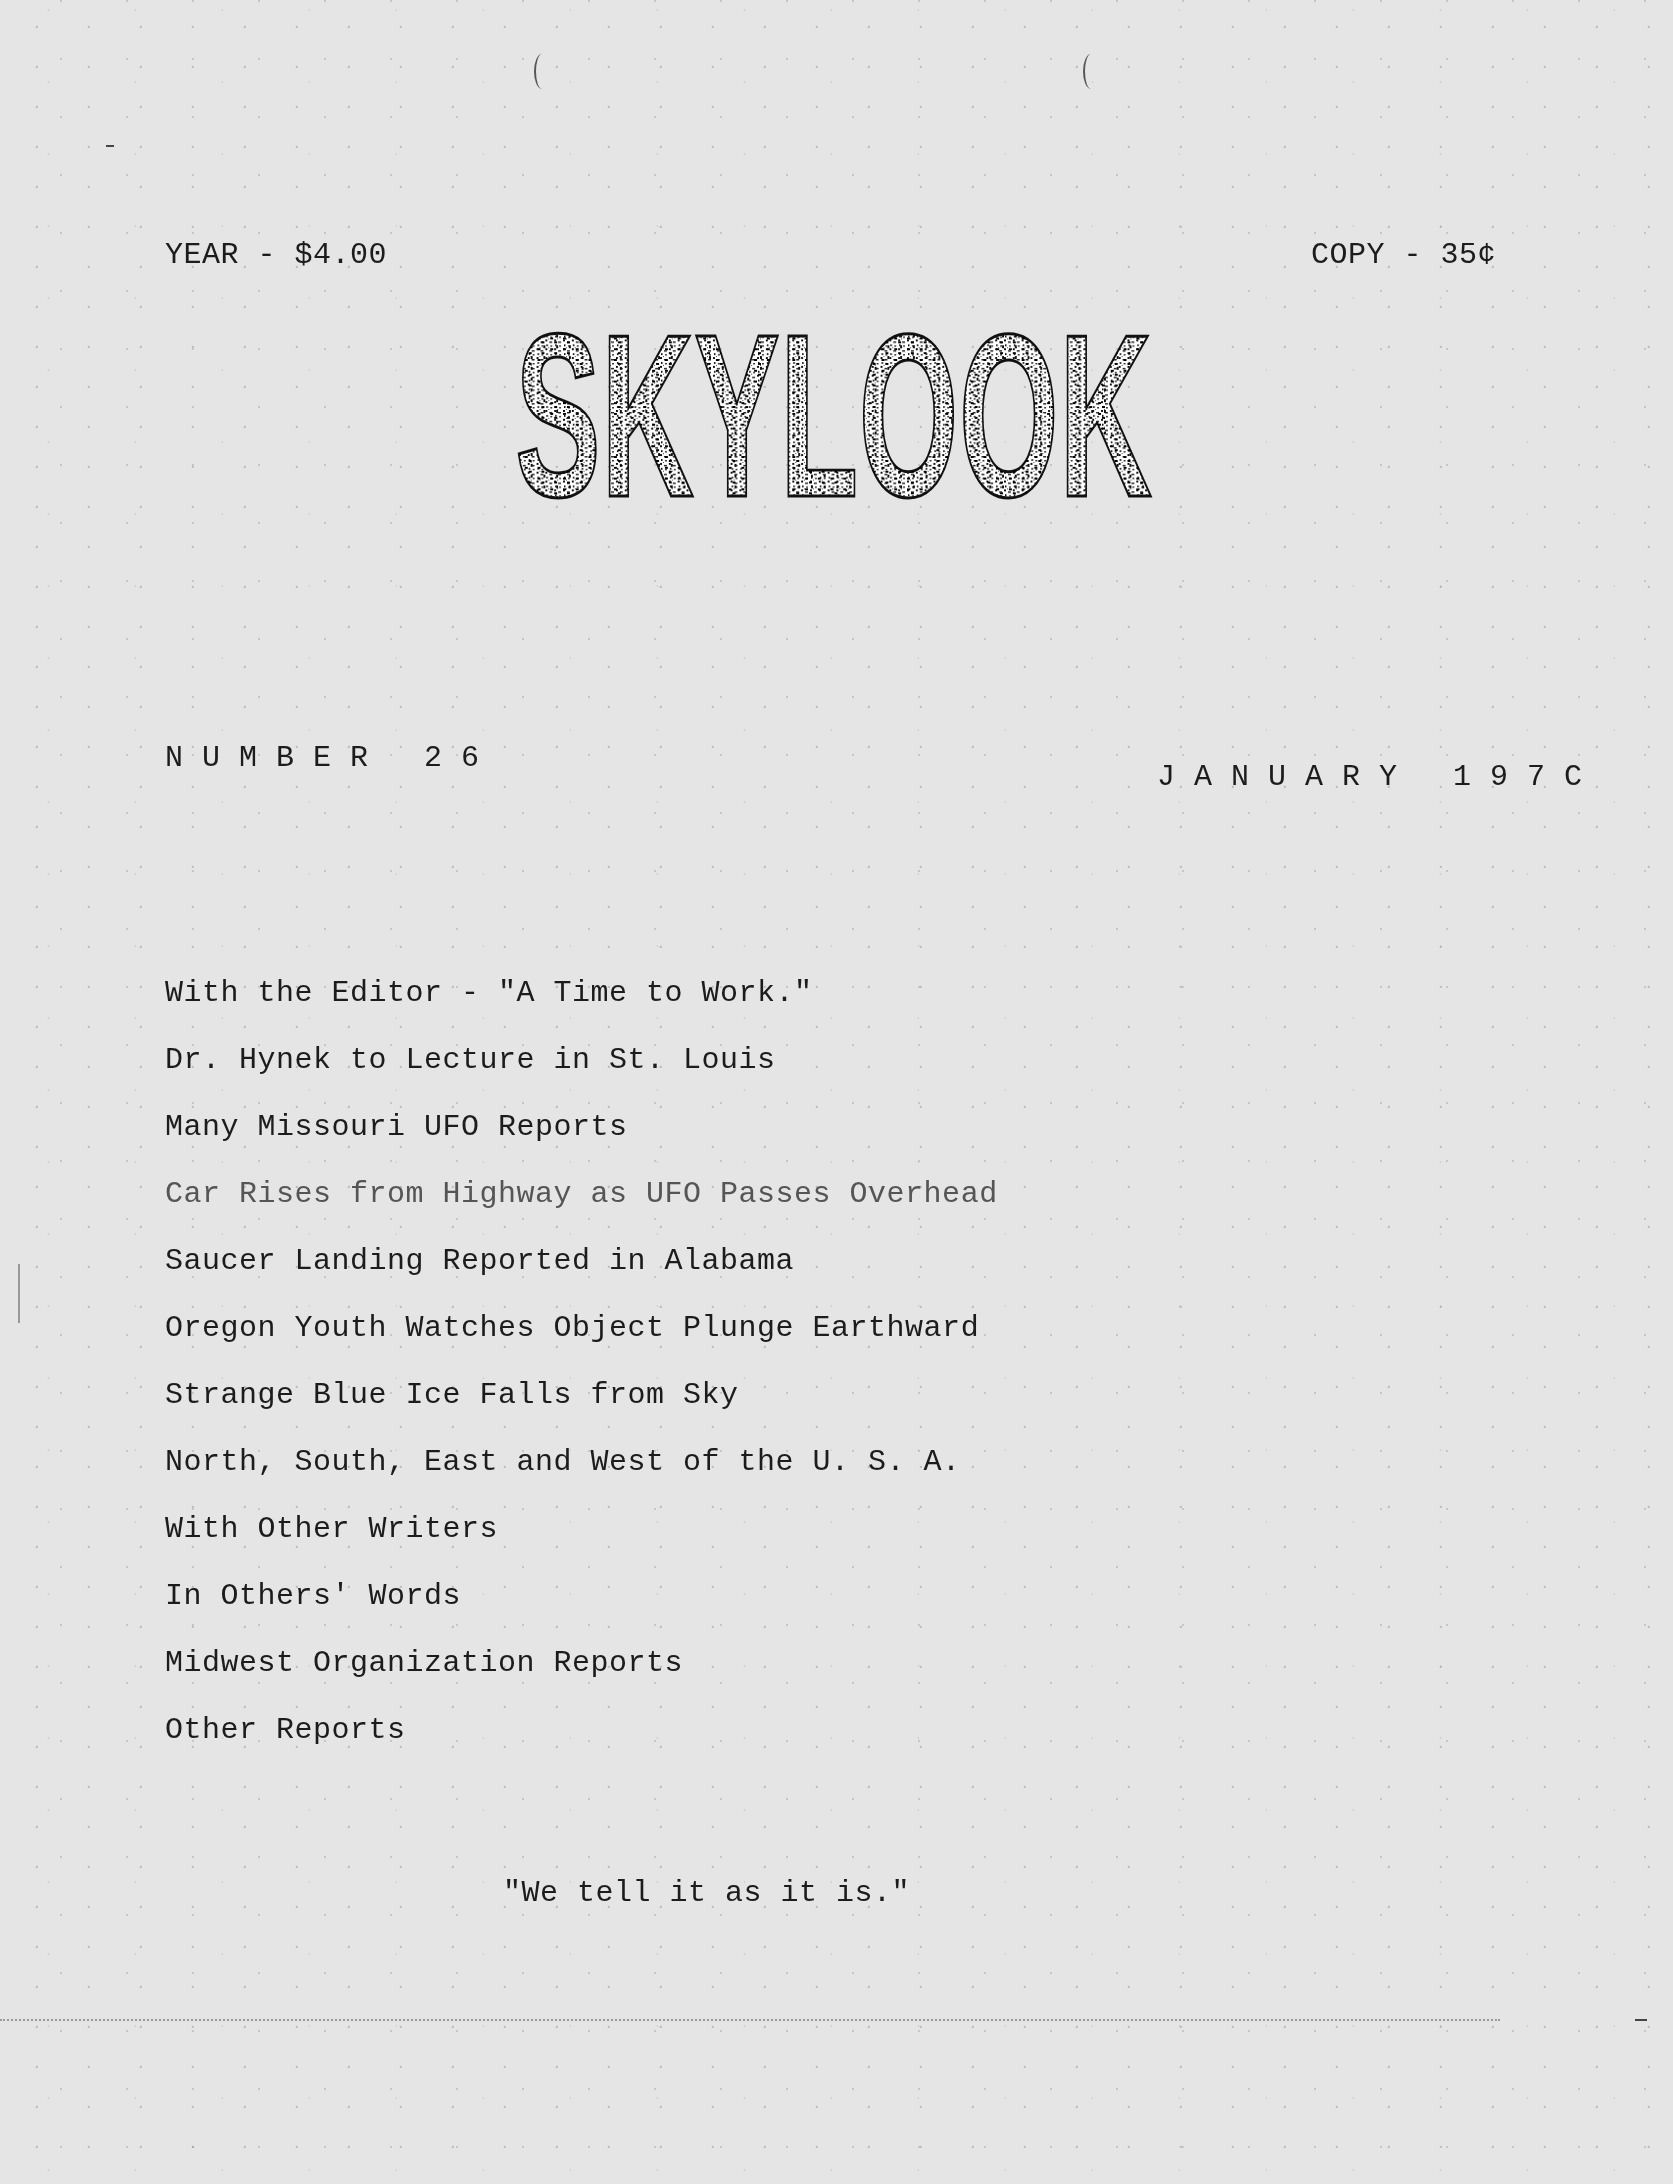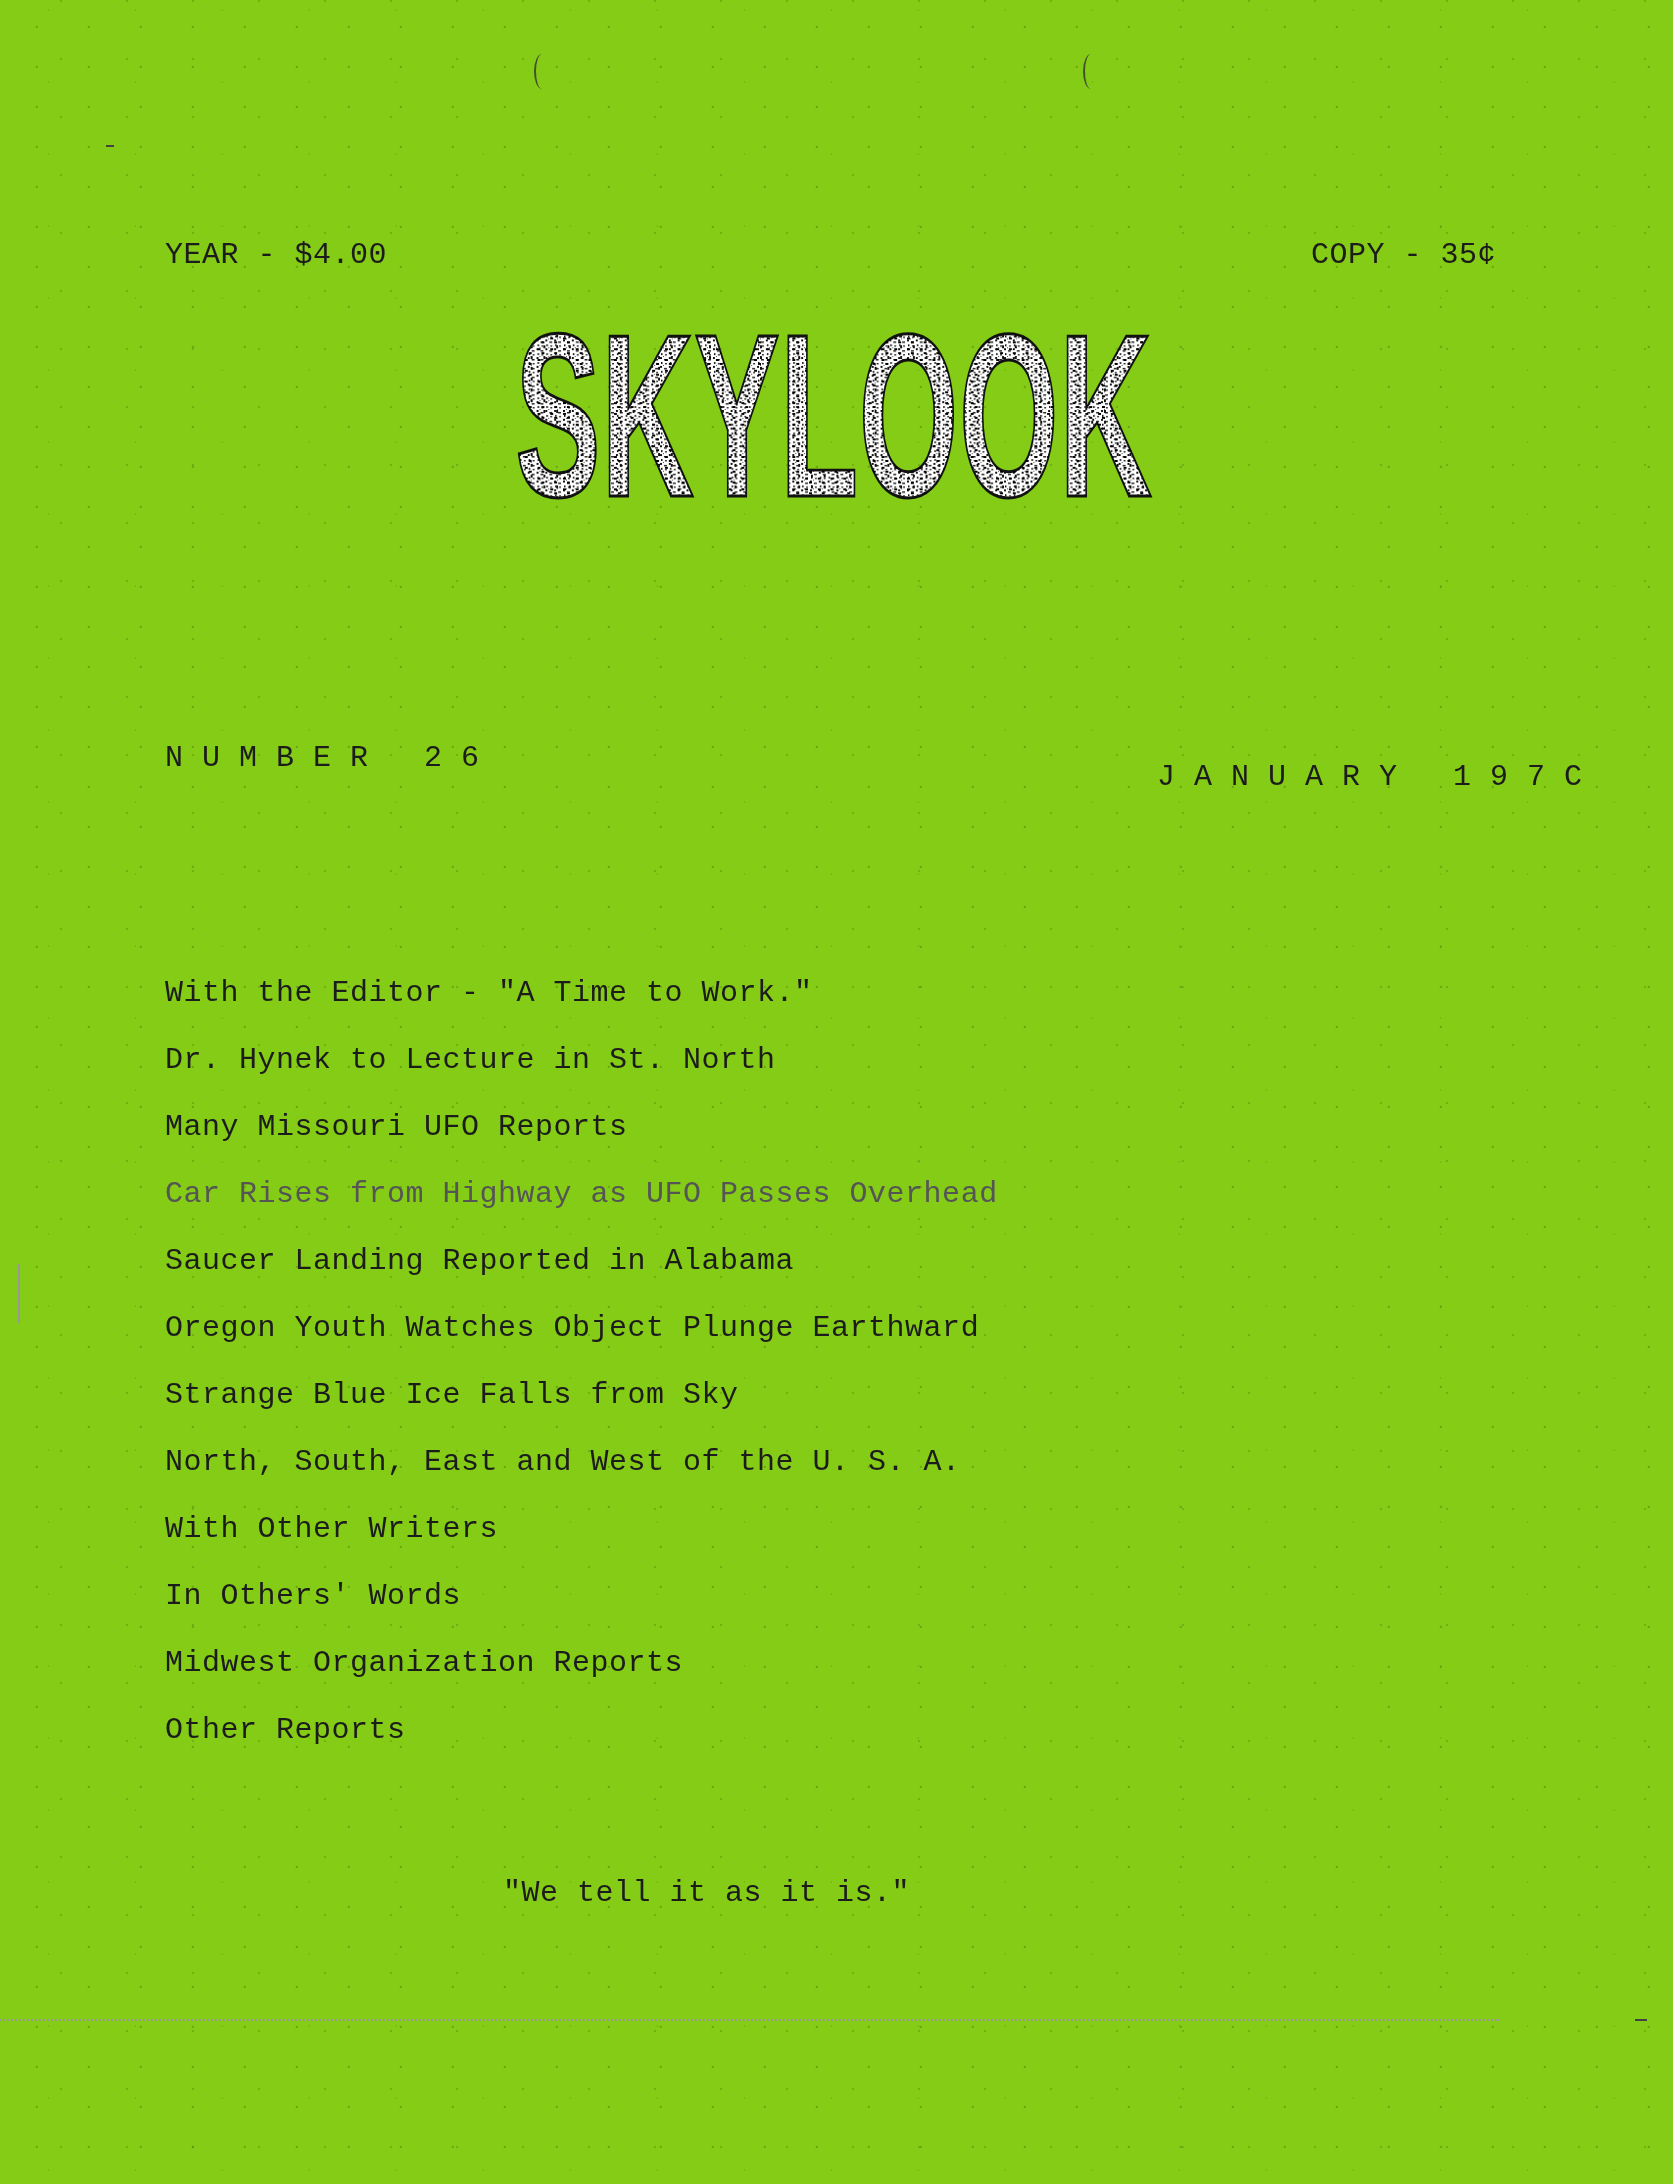--- a/index.html
+++ b/index.html
@@ -13,21 +13,21 @@
       position: relative;
       overflow: hidden;
       font-family: "Liberation Mono", "DejaVu Sans Mono", monospace;
       color: #1a1a1a;
     }
     .page {
       position: absolute;
       left: 0; top: 0;
       width: 1673px;
       height: 2185px;
-      background: #84cc16;
+      background: #e5e5e5;
     }
     
     .speckle {
       position: absolute;
       inset: 0;
       pointer-events: none;
       background-image:
         radial-gradient(circle, rgba(0,0,0,0.35) 0.8px, transparent 1.2px),
         radial-gradient(circle, rgba(0,0,0,0.25) 0.7px, transparent 1.1px),
         radial-gradient(circle, rgba(0,0,0,0.2) 0.6px, transparent 1px);
@@ -137,21 +137,21 @@
         <text x="331" y="188" textLength="650" lengthAdjust="spacingAndGlyphs" fill="url(#speck2)" stroke="none">SKYLOOK</text>
       </g>
     </svg>
   </div>
 
   <div class="typed" style="left:165px; top:741px;">N U M B E R   2 6</div>
   <div class="typed" style="left:1133px; top:760px;margin-left:24px;">J A N U A R Y   1 9 7 C</div>
 
   <ul class="toc">
     <li>With the Editor - "A Time to Work."</li>
-    <li>Dr. Hynek to Lecture in St. North</li>
+    <li>Dr. Hynek to Lecture in St. Louis</li>
     <li>Many Missouri UFO Reports</li>
     <li class="faded">Car Rises from Highway as UFO Passes Overhead</li>
     <li>Saucer Landing Reported in Alabama</li>
     <li>Oregon Youth Watches Object Plunge Earthward</li>
     <li>Strange Blue Ice Falls from Sky</li>
     <li>North, South, East and West of the U. S. A.</li>
     <li>With Other Writers</li>
     <li>In Others' Words</li>
     <li>Midwest Organization Reports</li>
     <li>Other Reports</li>

